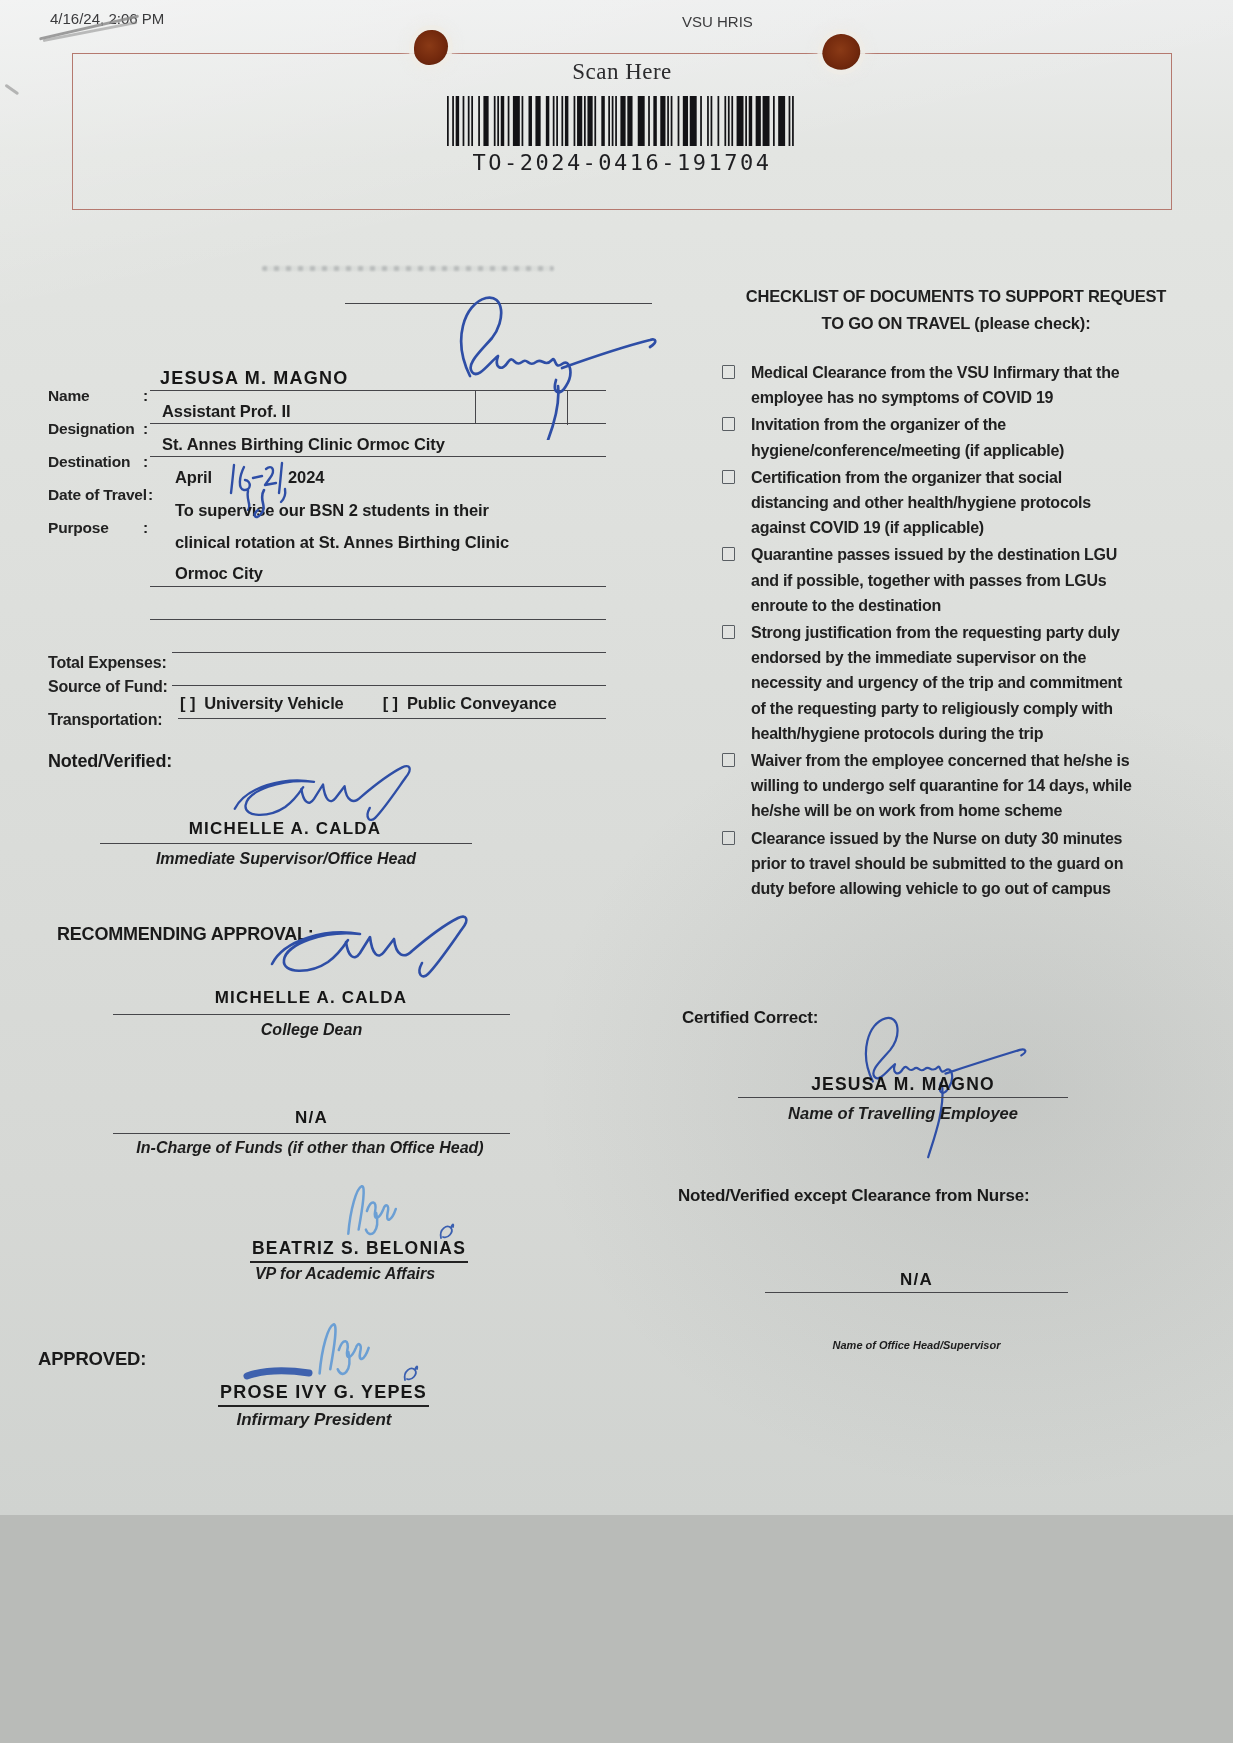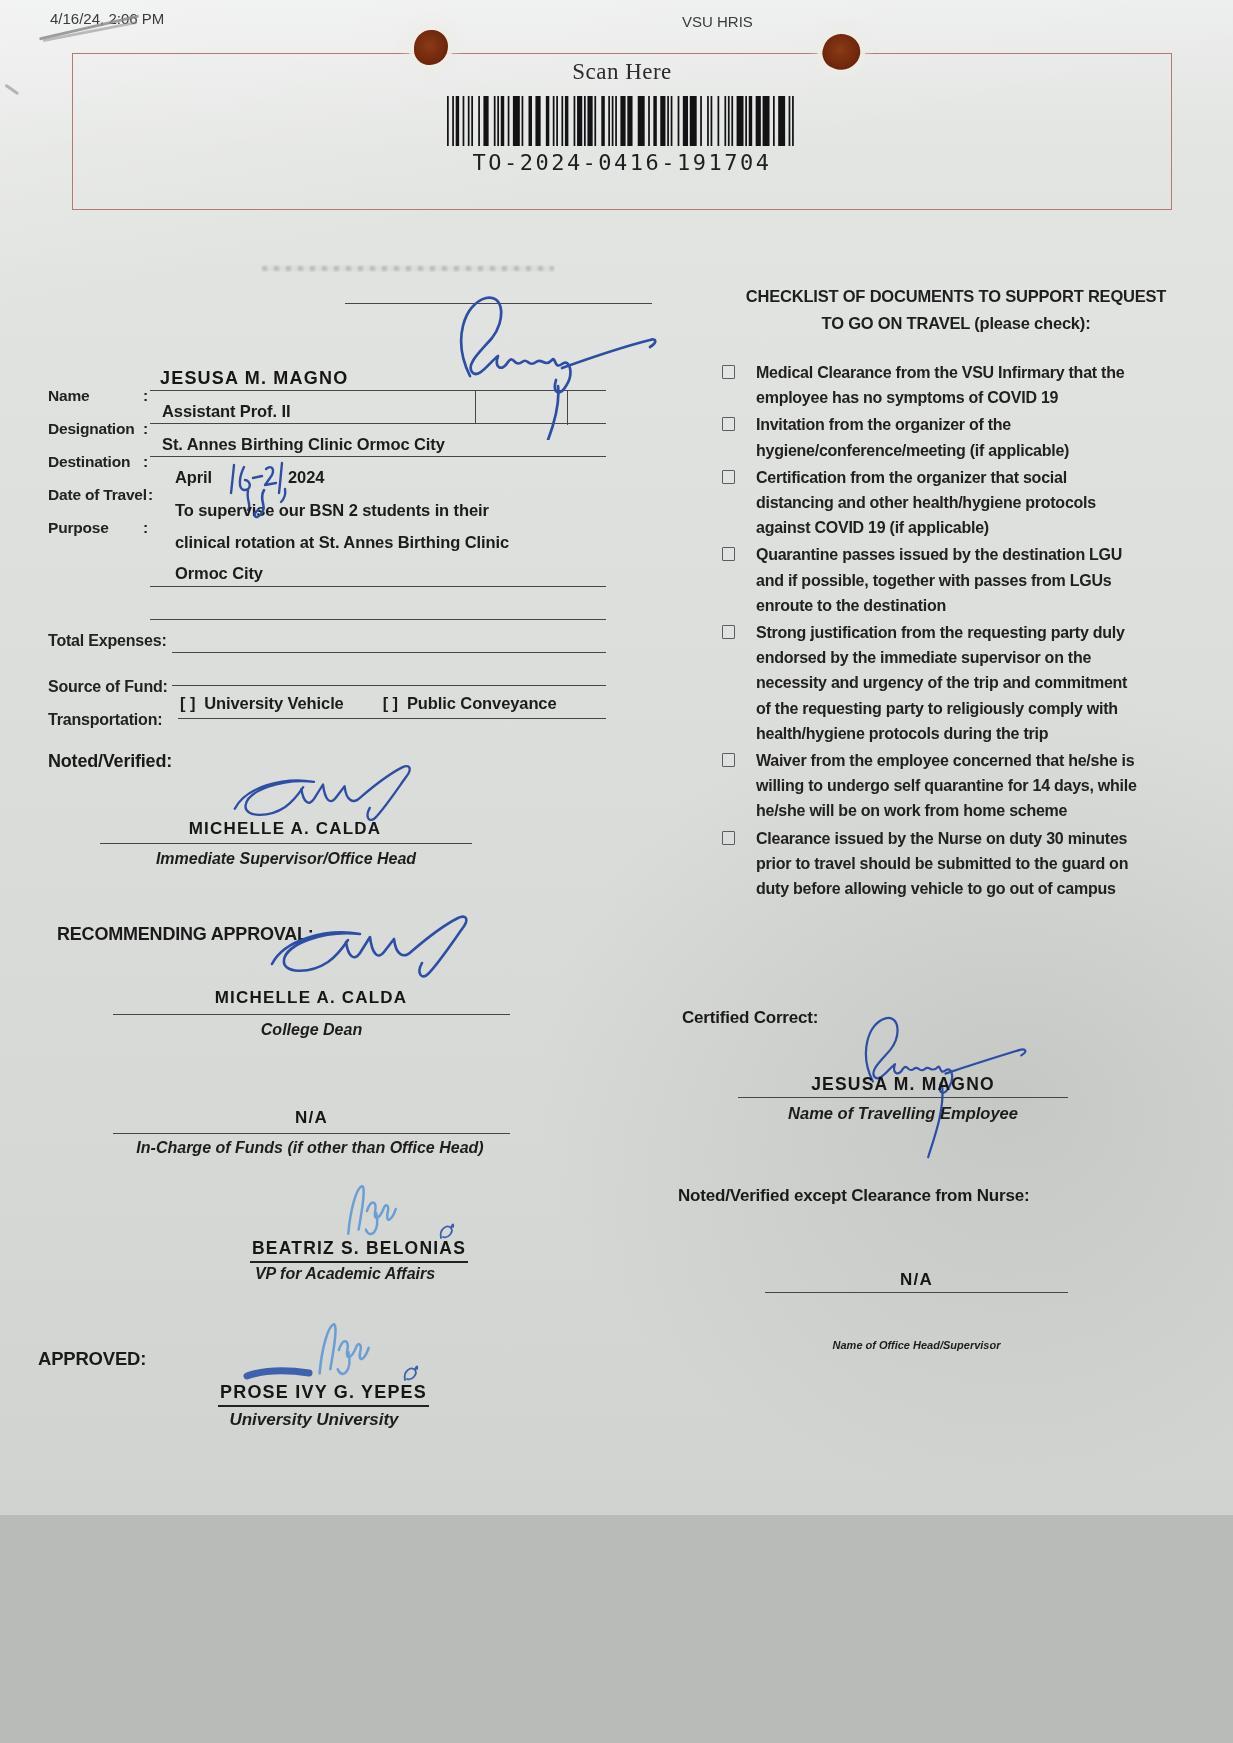--- a/index.html
+++ b/index.html
@@ -15,21 +15,21 @@
   .ul{border-bottom:1.6px solid #46464a; height:0;}
   .vline{border-left:1.6px solid #46464a; width:0;}
   .lbl{font-weight:700; font-size:15.5px; color:#222; letter-spacing:-0.2px;margin-top:16px;}
   .val{font-weight:700; font-size:16.5px; color:#1c1c1c; letter-spacing:-0.1px;}
   .caps{font-weight:700; letter-spacing:1.2px; color:#161616;}
   .role{font-weight:700; font-style:italic; font-size:15.5px; color:#1d1d1d;}
   .heading{font-weight:700; font-size:17px; color:#1a1a1a; letter-spacing:-0.2px;}
   .ctr{text-align:center;}
   .scanlabel{font-family:"Liberation Serif", serif; font-size:23px; color:#2c2c2e; letter-spacing:0.5px;}
   .bcodetext{font-family:"DejaVu Sans Mono", monospace; font-size:22px; letter-spacing:2.5px; color:#1f1f22;}
-  .chk-item{list-style:none; margin:0 0 2px 0; padding:0; display:flex; align-items:flex-start;justify-content:space-between;}
+  .chk-item{list-style:none; margin:0 0 2px 0; padding:0; display:flex; align-items:flex-start;}
   .chk-box{flex:0 0 auto; width:11px; height:12px; border:1.8px solid #595e63; margin:5px 16px 0 0; border-radius:1px; background:rgba(255,255,255,0.12);}
   .chk-text{font-weight:700; font-size:16px; line-height:25.2px; letter-spacing:-0.25px; color:#212121; white-space:pre-line; width:446px;}
   .sig{pointer-events:none;}
   .sig path{fill:none; stroke-linecap:round; stroke-linejoin:round;}
   .dot{border-radius:52% 48% 55% 45%;
        background:radial-gradient(circle at 45% 45%, #8a3a16 0%, #73290d 55%, #561d07 100%);
        box-shadow:0 0 0 5px rgba(238,236,230,0.85), 0 0 10px 9px rgba(238,236,230,0.45);}
   .pencil{background:#8d8d8d; height:2.5px; border-radius:2px; opacity:0.85;}
   .smudge{background:repeating-linear-gradient(90deg, rgba(80,86,92,0.35) 0 5px, rgba(80,86,92,0.06) 5px 12px);
           filter:blur(1.3px); height:5px; opacity:0.8; border-radius:2px;}
@@ -158,21 +158,21 @@
   <div class="abs val" style="left:175px; top:501px;">To supervise our BSN 2 students in their</div>
   <div class="abs val" style="left:175px; top:533px;">clinical rotation at St. Annes Birthing Clinic</div>
   <div class="abs val" style="left:175px; top:564px;">Ormoc City</div>
 
   <svg class="abs sig" style="left:248px; top:488px;" width="30" height="36" viewBox="0 0 30 36">
     <path d="M16,2 C10,12 20,18 13,26 C7,33 4,26 10,22" stroke="#2e4ea6" stroke-width="2.6"></path>
   </svg>
   <div class="abs ul" style="left:150px; top:586px; width:456px;"></div>
   <div class="abs ul" style="left:150px; top:619px; width:456px;"></div>
 
-  <div class="abs lbl" style="left:48px; top:616px; font-size:16px;">Total Expenses:</div>
+  <div class="abs lbl" style="left:48px; top:638px; font-size:16px;">Total Expenses:</div>
   <div class="abs ul" style="left:172px; top:652px; width:434px;"></div>
 
   <div class="abs lbl" style="left:48px; top:662px; font-size:16px;">Source of Fund:</div>
   <div class="abs ul" style="left:172px; top:685px; width:434px;"></div>
 
   <div class="abs lbl" style="left:48px; top:695px; font-size:16px;">Transportation:</div>
   <div class="abs val" style="left:180px; top:694px;">
     <span>[ ]</span>&nbsp;
     <span>University Vehicle</span>
     <span style="display:inline-block; width:30px;"></span>
@@ -232,21 +232,21 @@
       <path d="M41,32 C45,50 35,58 31,48"></path>
     </g>
   </svg>
   <svg class="abs sig" style="left:243px; top:1364px;" width="70" height="18" viewBox="0 0 70 18">
     <path d="M4,12 C24,5 46,6 66,9" stroke="#2f55aa" stroke-width="7" opacity="0.9"></path>
   </svg>
   <div class="abs caps" style="left:218px; top:1382px; font-size:18px; border-bottom:2.2px solid #222; padding:0 2px 2px 2px;">PROSE IVY G. YEPES</div>
   <svg class="abs sig" style="left:400px; top:1364px;" width="20" height="24" viewBox="0 0 20 24">
     <path d="M5,16 C3,7 11,2 15,6 C18,10 12,17 7,15 M15,6 C16,2 18,1 17,5" stroke="#3a5fb0" stroke-width="1.8"></path>
   </svg>
-  <div class="abs role ctr" style="left:218px; top:1410px; width:192px; font-size:17px;">University University</div>
+  <div class="abs role ctr" style="left:218px; top:1410px; width:192px; font-size:17px;">Infirmary President</div>
 
   <div class="abs ctr" style="left:700px; top:283px; width:512px; font-weight:700; font-size:16.5px; letter-spacing:-0.2px; line-height:27px; color:#1f1f1f;">
     <div>CHECKLIST OF DOCUMENTS TO SUPPORT REQUEST</div>
     <div>TO GO ON TRAVEL (please check):</div>
   </div>
 
   <ul id="checklist" class="abs" style="left:722px; top:360px; width:480px;">
       <li class="chk-item">
         <span class="chk-box"></span>
         <span class="chk-text">Medical Clearance from the VSU Infirmary that the

